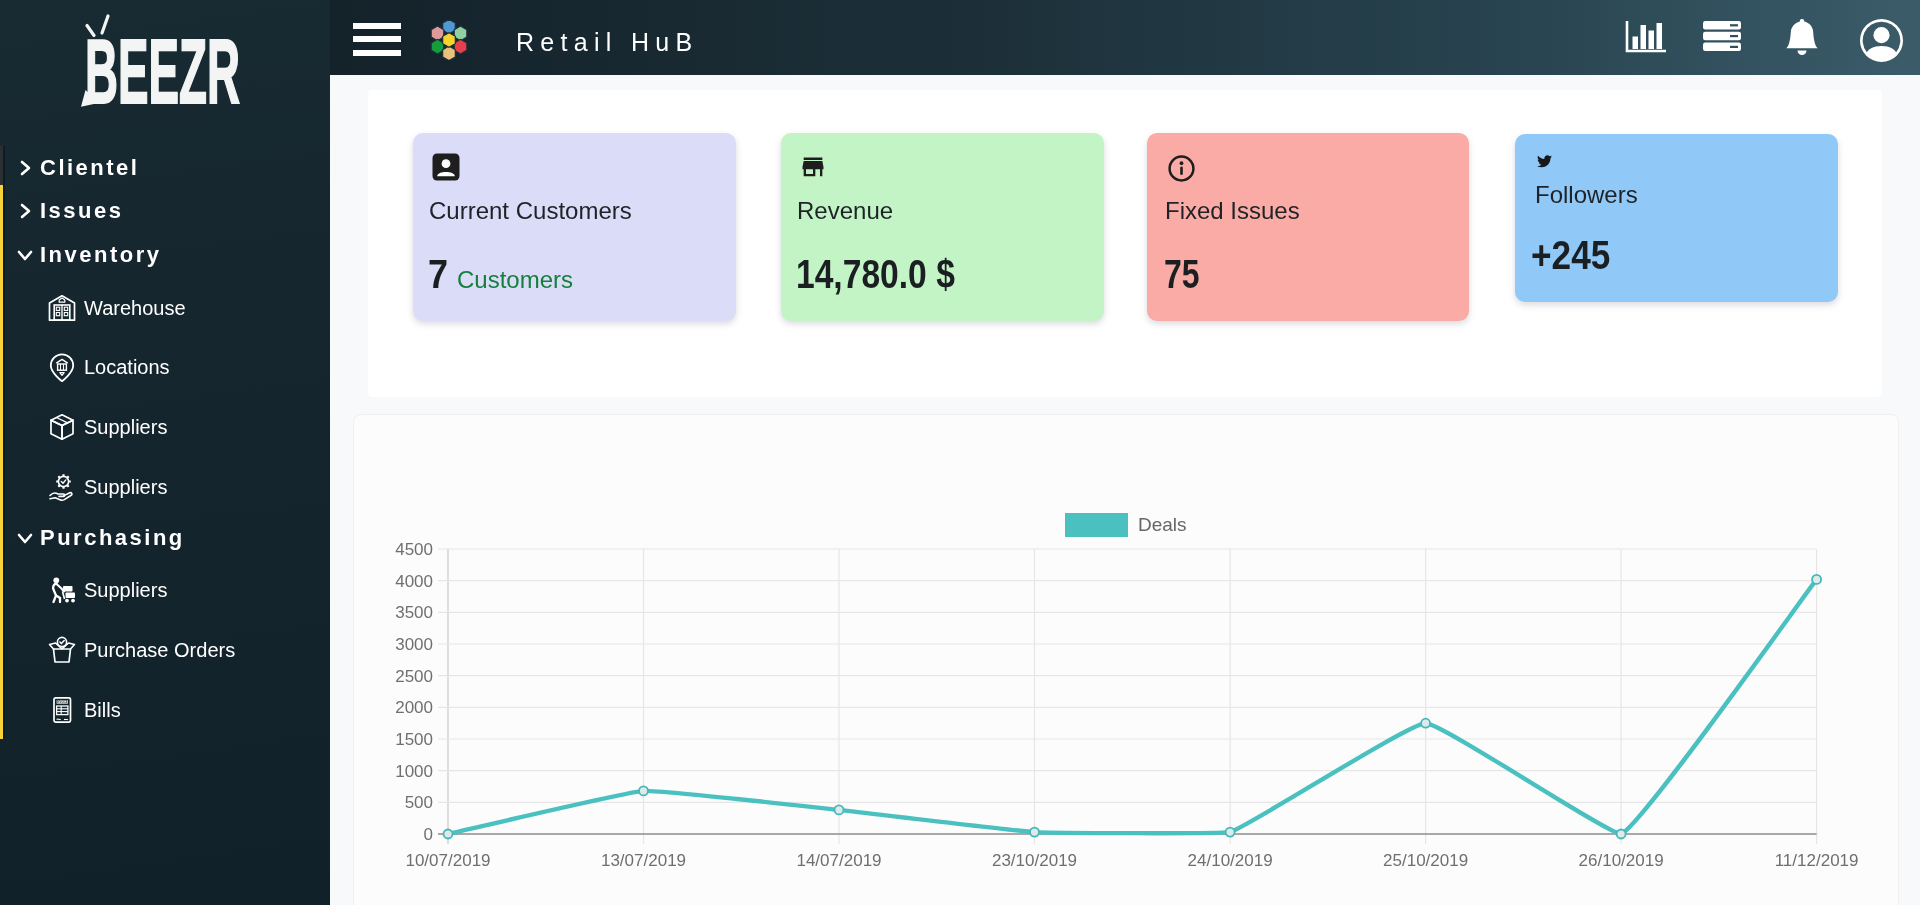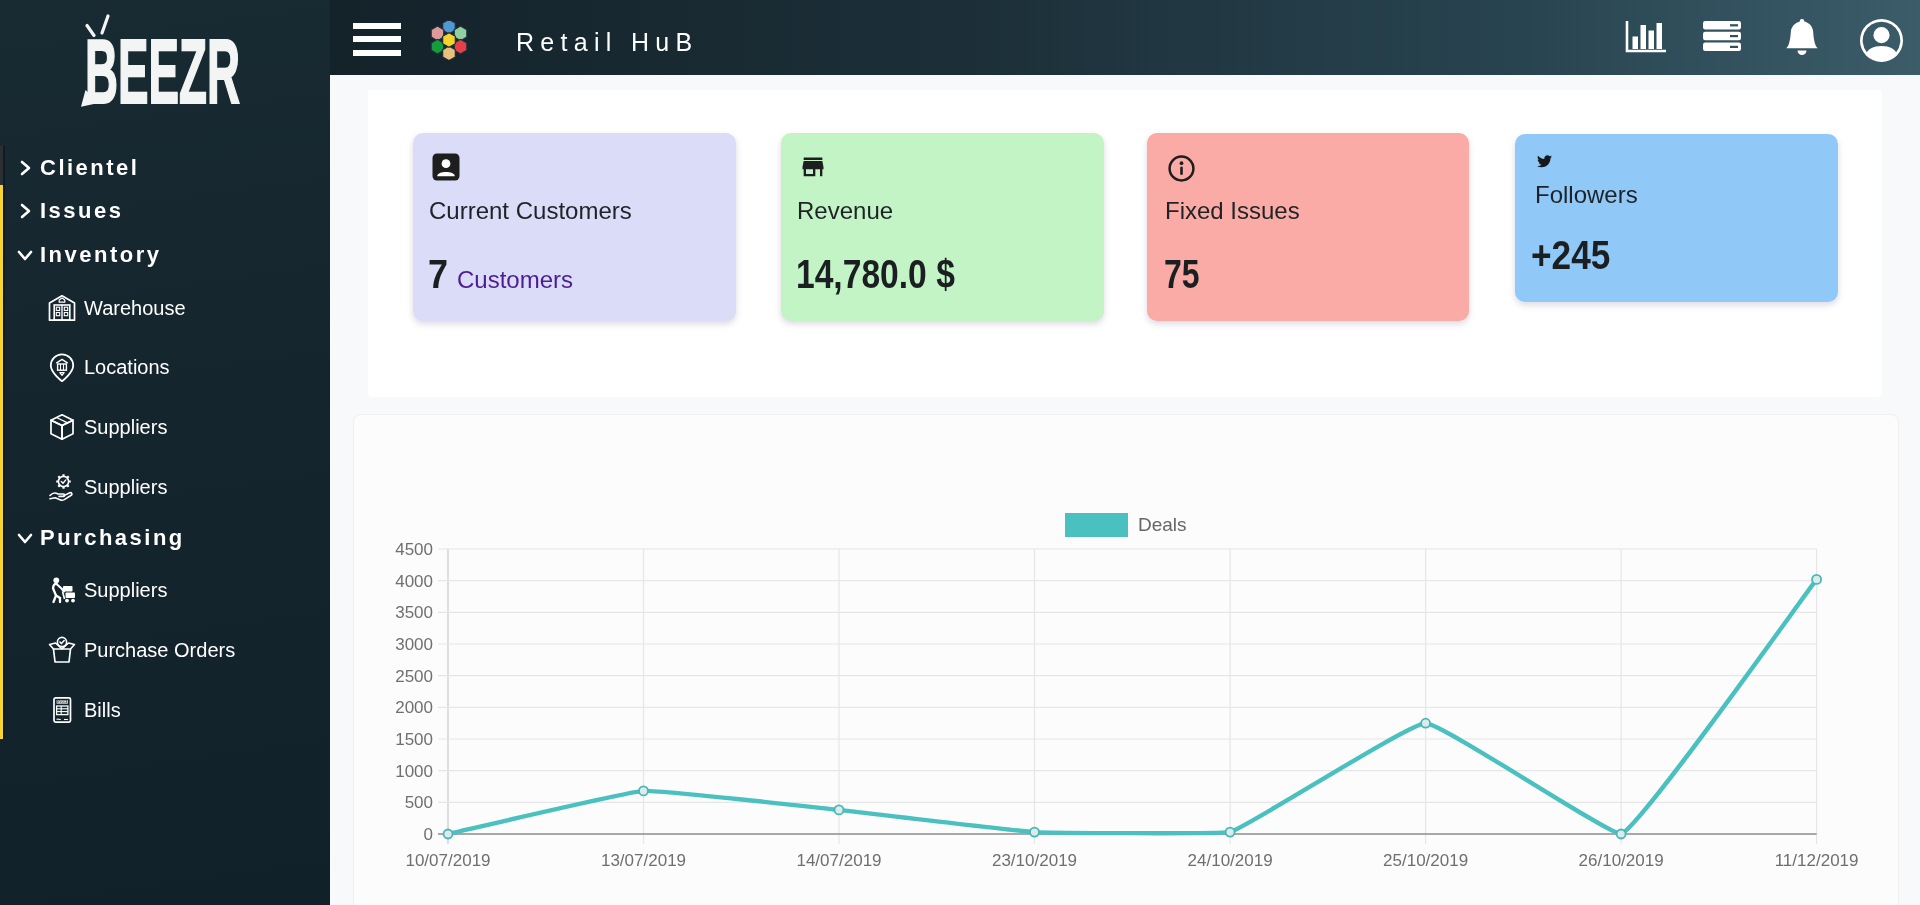--- a/index.html
+++ b/index.html
@@ -173,21 +173,21 @@
     <rect x="12.2" y="11.6" width="2.6" height="8.5" rx="1.3" fill="#1e1e1e"></rect>
   </svg>
 <svg style="position:absolute;left:1537px;top:155px" width="15" height="12.5" viewBox="0 0 16 13">
     <path d="M16 1.539c-.59.262-1.22.438-1.89.518.68-.407 1.2-1.05 1.45-1.816-.64.375-1.34.648-2.09.795A3.29 3.29 0 0 0 11.08 0c-1.82 0-3.29 1.474-3.29 3.29 0 .26.03.51.08.75C5.15 3.9 2.73 2.6 1.11.61c-.28.49-.44 1.05-.44 1.66 0 1.14.58 2.15 1.47 2.74-.54-.02-1.05-.17-1.49-.41v.04c0 1.6 1.13 2.93 2.64 3.23-.28.08-.57.12-.87.12-.21 0-.42-.02-.62-.06.42 1.31 1.63 2.26 3.07 2.29A6.6 6.6 0 0 1 0 11.58 9.32 9.32 0 0 0 5.03 13c6.04 0 9.34-5 9.34-9.33v-.43A6.68 6.68 0 0 0 16 1.54z" fill="#16181a"></path>
   </svg>
 <div class="ctitle" style="left:429px;top:197px">Current Customers</div>
 <div class="ctitle" style="left:797px;top:197px">Revenue</div>
 <div class="ctitle" style="left:1165px;top:197px">Fixed Issues</div>
 <div class="ctitle" style="left:1535px;top:181px">Followers</div>
 <div class="cval" style="left:428px;top:252px;transform:scaleX(0.9)">7</div>
-<div style="position:absolute;left:457px;top:258px;font-size:24px;color:#4c1d95;line-height:44px">Customers</div>
+<div style="position:absolute;left:457px;top:258px;font-size:24px;color:#15803d;line-height:44px">Customers</div>
 <div class="cval" style="left:796px;top:252px;transform:scaleX(0.84)">14,780.0 $</div>
 <div class="cval" style="left:1164px;top:252px;transform:scaleX(0.8)">75</div>
 <div class="cval" style="left:1531px;top:233px;transform:scaleX(0.88)">+245</div>
 <div id="chartcard"></div>
 <svg style="position:absolute;left:353px;top:414px" width="1546" height="491" viewBox="0 0 1546 491" font-family="Liberation Sans">
   <rect x="712" y="99" width="63" height="24" fill="#4bc0c0"></rect>
   <text x="785" y="117" font-size="19" fill="#666">Deals</text>
   <line x1="95.0" y1="135" x2="95.0" y2="430" stroke="#c9c9c9" stroke-width="1.2"></line>
     <line x1="290.5" y1="135" x2="290.5" y2="430" stroke="#e6e6e6" stroke-width="1.2"></line>
     <line x1="486.0" y1="135" x2="486.0" y2="430" stroke="#e6e6e6" stroke-width="1.2"></line>

